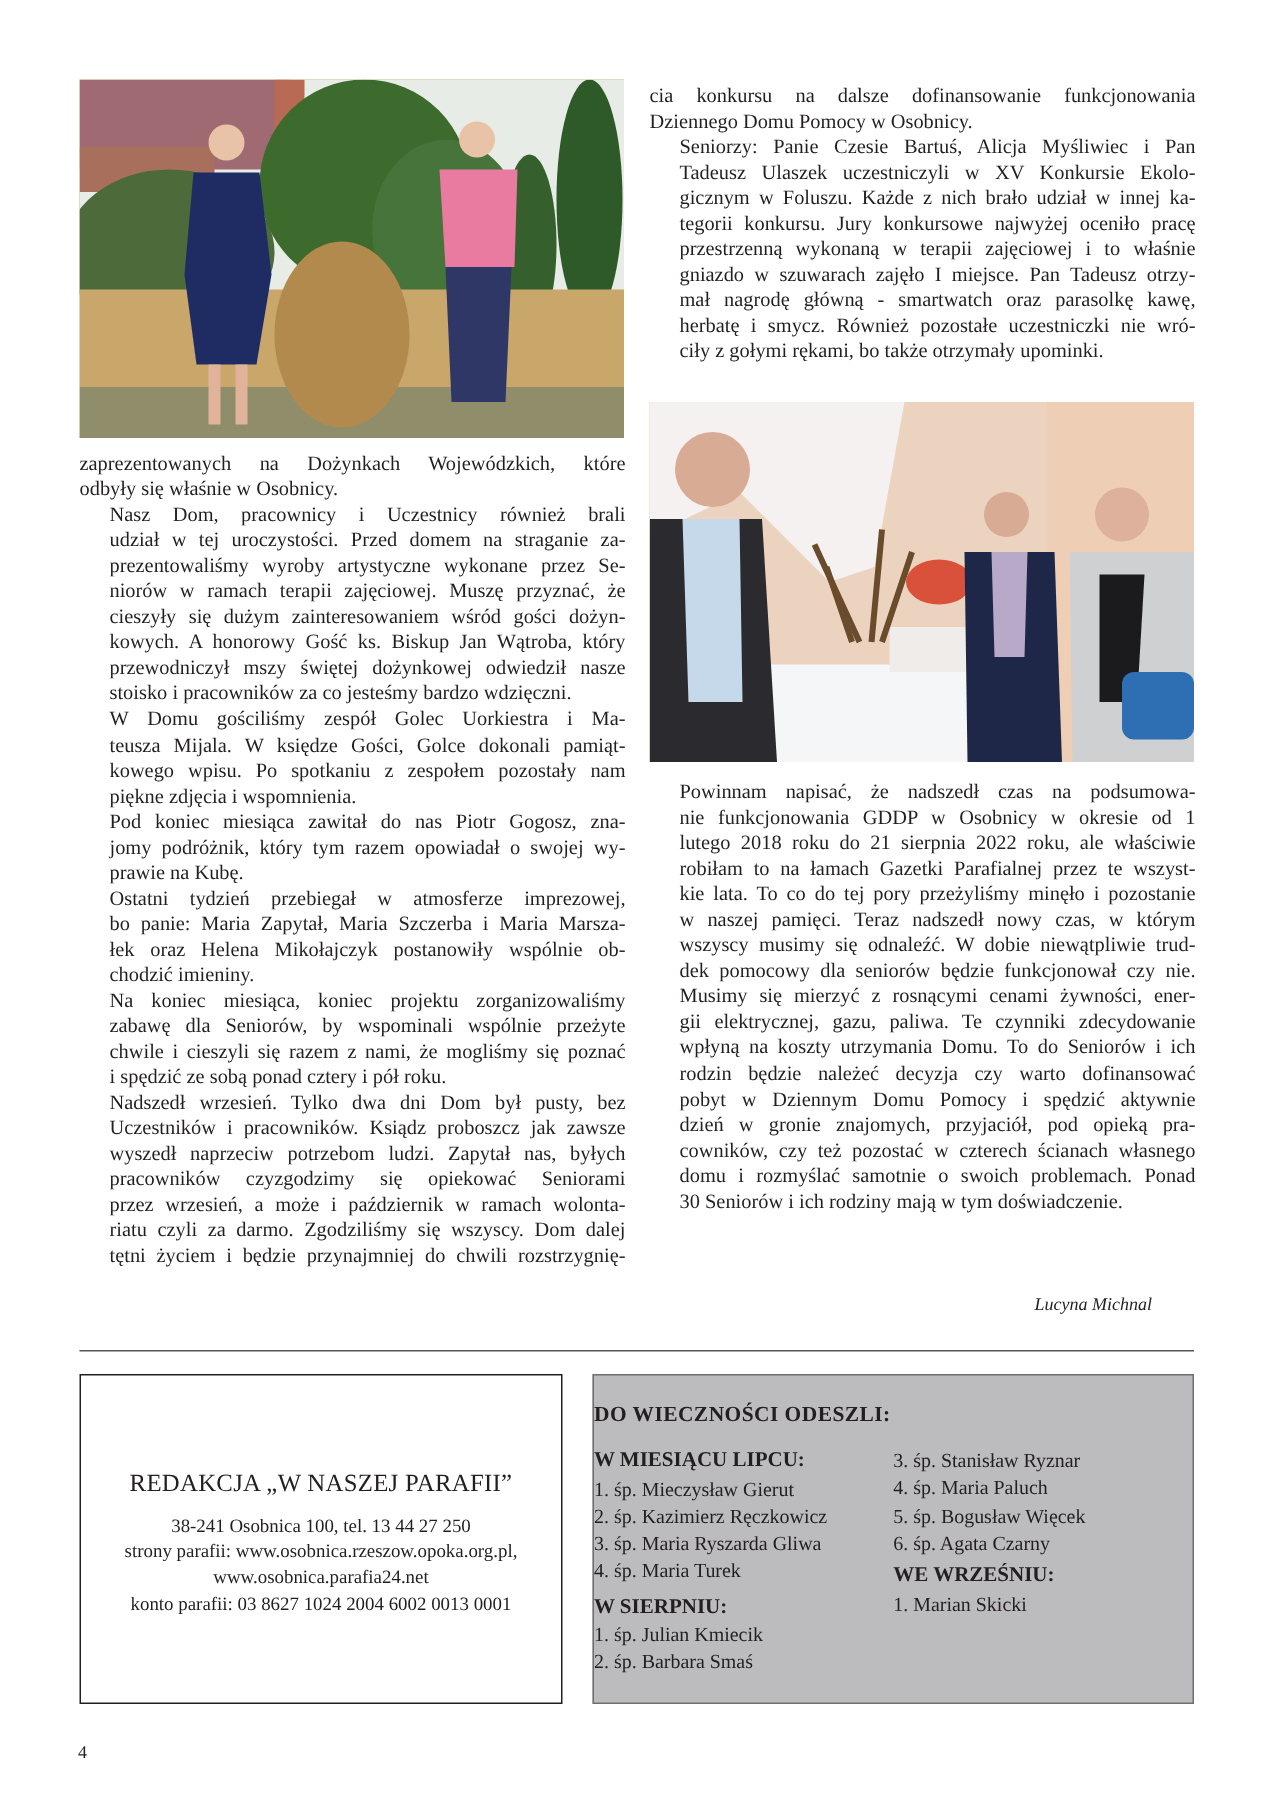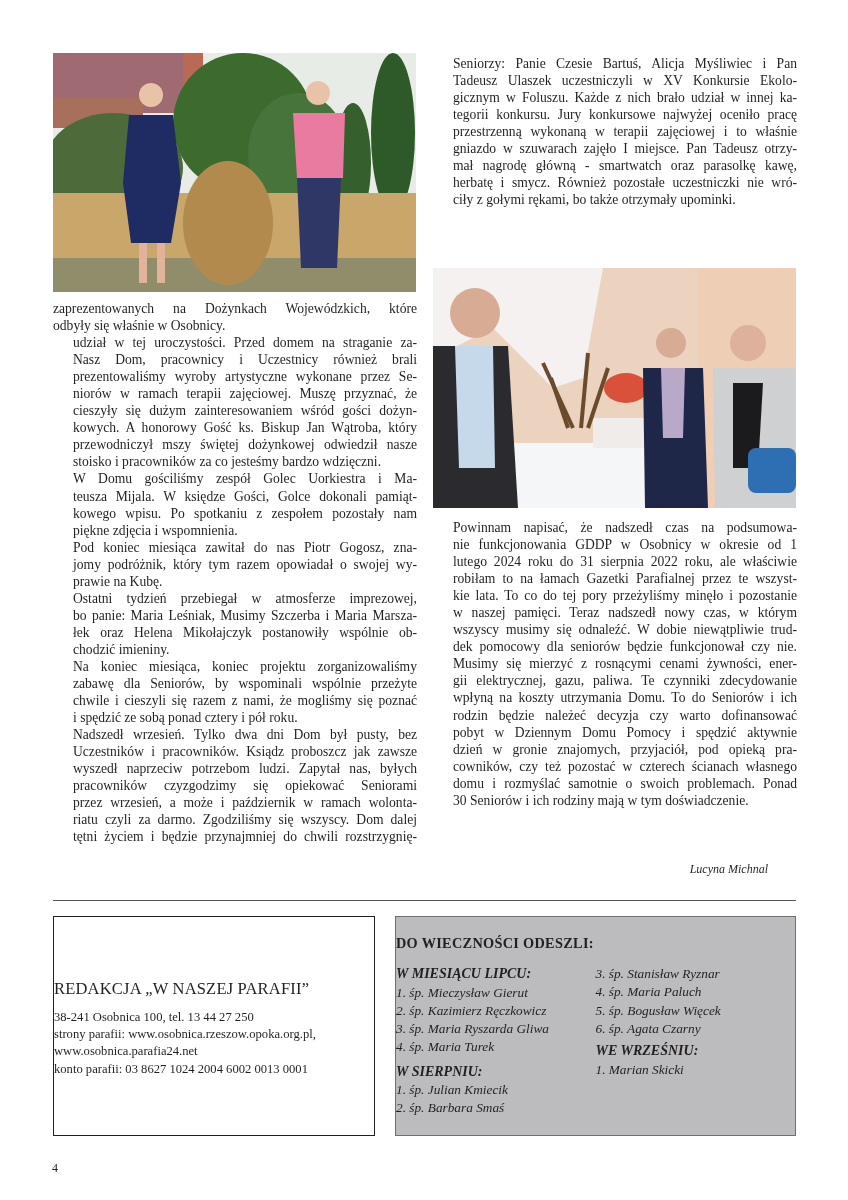--- a/index.html
+++ b/index.html
@@ -17,28 +17,28 @@
   #right-col-bottom { left: 433px; top: 519px; width: 364px; }
 
   .photo { position: absolute; overflow: hidden; }
   #photo-harvest { left: 53px; top: 53px; width: 363px; height: 239px; background: #c9b07a; }
   #photo-exhibition { left: 433px; top: 268px; width: 363px; height: 240px; background: #e9d5c2; }
   .photo svg { width: 100%; height: 100%; display: block; }
 
   #signature { position: absolute; left: 572px; top: 862px; width: 196px; text-align: right; font-style: italic; font-size: 12px; }
   #divider { position: absolute; left: 53px; top: 900px; width: 743px; height: 1px; background: #555; }
 
-  #editorial-box { position: absolute; left: 53px; top: 916px; width: 322px; height: 220px; border: 1.5px solid #231f20; text-align: left; }
+  #editorial-box { position: absolute; left: 53px; top: 916px; width: 322px; height: 220px; border: 1.5px solid #231f20; text-align: center; }
   #editorial-box .title { margin-top: 62px; font-size: 16.5px; letter-spacing: 0.2px; }
   #editorial-box .lines { margin-top: 10px; font-size: 12.6px; line-height: 17.2px; }
 
   #obituary-box { position: absolute; left: 395px; top: 916px; width: 401px; height: 220px; background: #bcbbbd; border: 1.5px solid #6f6e70; }
   #obituary-box .heading { margin-top: 18px; font-size: 14.3px; font-weight: bold; letter-spacing: 0.3px; }
   .obit-cols { display: flex; margin-top: 13px; }
-  .obit-col { width: 50%; font-size: 13.3px; line-height: 18.3px; font-style: italic; }
+  .obit-col { width: 50%; font-size: 13.3px; line-height: 18.3px; }
   .obit-col .sub { font-weight: bold; font-size: 14px; line-height: 18.5px; }
   .obit-col .sub.spaced { margin-top: 6px; }
   .obit-col .sub.spaced2 { margin-top: 4px; }
 
   #page-number { position: absolute; left: 52px; top: 1161px; font-size: 12px; }
 </style>
 </head>
 <body>
 
 <div class="photo" id="photo-harvest" title="Two senior women holding sickles standing in a wheat field next to a sheaf of grain">
@@ -63,20 +63,24 @@
     </g>
     <g>
       <circle cx="265" cy="40" r="12" fill="#e9c3a8"></circle>
       <path d="M240 60 L292 60 L290 125 L244 125 Z" fill="#e97aa0"></path>
       <path d="M244 125 L288 125 L284 215 L248 215 Z" fill="#2e3765"></path>
     </g>
   </svg>
 </div>
 
 <div class="col-text" id="right-col-top">
+  <p class="noindent">
+    <span class="ln">cia konkursu na dalsze dofinansowanie funkcjonowania</span>
+    <span class="ln last">Dziennego Domu Pomocy w Osobnicy.</span>
+  </p>
   <p>
     <span class="ln">Seniorzy: Panie Czesie Bartuś, Alicja Myśliwiec i Pan</span>
     <span class="ln">Tadeusz Ulaszek uczestniczyli w XV Konkursie Ekolo-</span>
     <span class="ln">gicznym w Foluszu. Każde z nich brało udział w innej ka-</span>
     <span class="ln">tegorii konkursu. Jury konkursowe najwyżej oceniło pracę</span>
     <span class="ln">przestrzenną wykonaną w terapii zajęciowej i to właśnie</span>
     <span class="ln">gniazdo w szuwarach zajęło I miejsce. Pan Tadeusz otrzy-</span>
     <span class="ln">mał nagrodę główną - smartwatch oraz parasolkę kawę,</span>
     <span class="ln">herbatę i smycz. Również pozostałe uczestniczki nie wró-</span>
     <span class="ln last">ciły z gołymi rękami, bo także otrzymały upominki.</span>
@@ -115,43 +119,43 @@
     </g>
   </svg>
 </div>
 
 <div class="col-text" id="left-col-text">
   <p class="noindent">
     <span class="ln">zaprezentowanych na Dożynkach Wojewódzkich, które</span>
     <span class="ln last">odbyły się właśnie w Osobnicy.</span>
   </p>
   <p>
+    <span class="ln">Nasz Dom, pracownicy i Uczestnicy również brali</span>
     <span class="ln">udział w tej uroczystości. Przed domem na straganie za-</span>
-    <span class="ln">Nasz Dom, pracownicy i Uczestnicy również brali</span>
     <span class="ln">prezentowaliśmy wyroby artystyczne wykonane przez Se-</span>
     <span class="ln">niorów w ramach terapii zajęciowej. Muszę przyznać, że</span>
     <span class="ln">cieszyły się dużym zainteresowaniem wśród gości dożyn-</span>
     <span class="ln">kowych. A honorowy Gość ks. Biskup Jan Wątroba, który</span>
     <span class="ln">przewodniczył mszy świętej dożynkowej odwiedził nasze</span>
     <span class="ln last">stoisko i pracowników za co jesteśmy bardzo wdzięczni.</span>
   </p>
   <p>
     <span class="ln">W Domu gościliśmy zespół Golec Uorkiestra i Ma-</span>
     <span class="ln">teusza Mijala. W księdze Gości, Golce dokonali pamiąt-</span>
     <span class="ln">kowego wpisu. Po spotkaniu z zespołem pozostały nam</span>
     <span class="ln last">piękne zdjęcia i wspomnienia.</span>
   </p>
   <p>
     <span class="ln">Pod koniec miesiąca zawitał do nas Piotr Gogosz, zna-</span>
     <span class="ln">jomy podróżnik, który tym razem opowiadał o swojej wy-</span>
     <span class="ln last">prawie na Kubę.</span>
   </p>
   <p>
     <span class="ln">Ostatni tydzień przebiegał w atmosferze imprezowej,</span>
-    <span class="ln">bo panie: Maria Leśniak, Musimy Szczerba i Maria Marsza-</span>
+    <span class="ln">bo panie: Maria Zapytał, Maria Szczerba i Maria Marsza-</span>
     <span class="ln">łek oraz Helena Mikołajczyk postanowiły wspólnie ob-</span>
     <span class="ln last">chodzić imieniny.</span>
   </p>
   <p>
     <span class="ln">Na koniec miesiąca, koniec projektu zorganizowaliśmy</span>
     <span class="ln">zabawę dla Seniorów, by wspominali wspólnie przeżyte</span>
     <span class="ln">chwile i cieszyli się razem z nami, że mogliśmy się poznać</span>
     <span class="ln last">i spędzić ze sobą ponad cztery i pół roku.</span>
   </p>
   <p>
@@ -162,21 +166,21 @@
     <span class="ln">przez wrzesień, a może i październik w ramach wolonta-</span>
     <span class="ln">riatu czyli za darmo. Zgodziliśmy się wszyscy. Dom dalej</span>
     <span class="ln">tętni życiem i będzie przynajmniej do chwili rozstrzygnię-</span>
   </p>
 </div>
 
 <div class="col-text" id="right-col-bottom">
   <p>
     <span class="ln">Powinnam napisać, że nadszedł czas na podsumowa-</span>
     <span class="ln">nie funkcjonowania GDDP w Osobnicy w okresie od 1</span>
-    <span class="ln">lutego 2024 roku do 31 sierpnia 2022 roku, ale właściwie</span>
+    <span class="ln">lutego 2018 roku do 21 sierpnia 2022 roku, ale właściwie</span>
     <span class="ln">robiłam to na łamach Gazetki Parafialnej przez te wszyst-</span>
     <span class="ln">kie lata. To co do tej pory przeżyliśmy minęło i pozostanie</span>
     <span class="ln">w naszej pamięci. Teraz nadszedł nowy czas, w którym</span>
     <span class="ln">wszyscy musimy się odnaleźć. W dobie niewątpliwie trud-</span>
     <span class="ln">dek pomocowy dla seniorów będzie funkcjonował czy nie.</span>
     <span class="ln">Musimy się mierzyć z rosnącymi cenami żywności, ener-</span>
     <span class="ln">gii elektrycznej, gazu, paliwa. Te czynniki zdecydowanie</span>
     <span class="ln">wpłyną na koszty utrzymania Domu. To do Seniorów i ich</span>
     <span class="ln">rodzin będzie należeć decyzja czy warto dofinansować</span>
     <span class="ln">pobyt w Dziennym Domu Pomocy i spędzić aktywnie</span>

